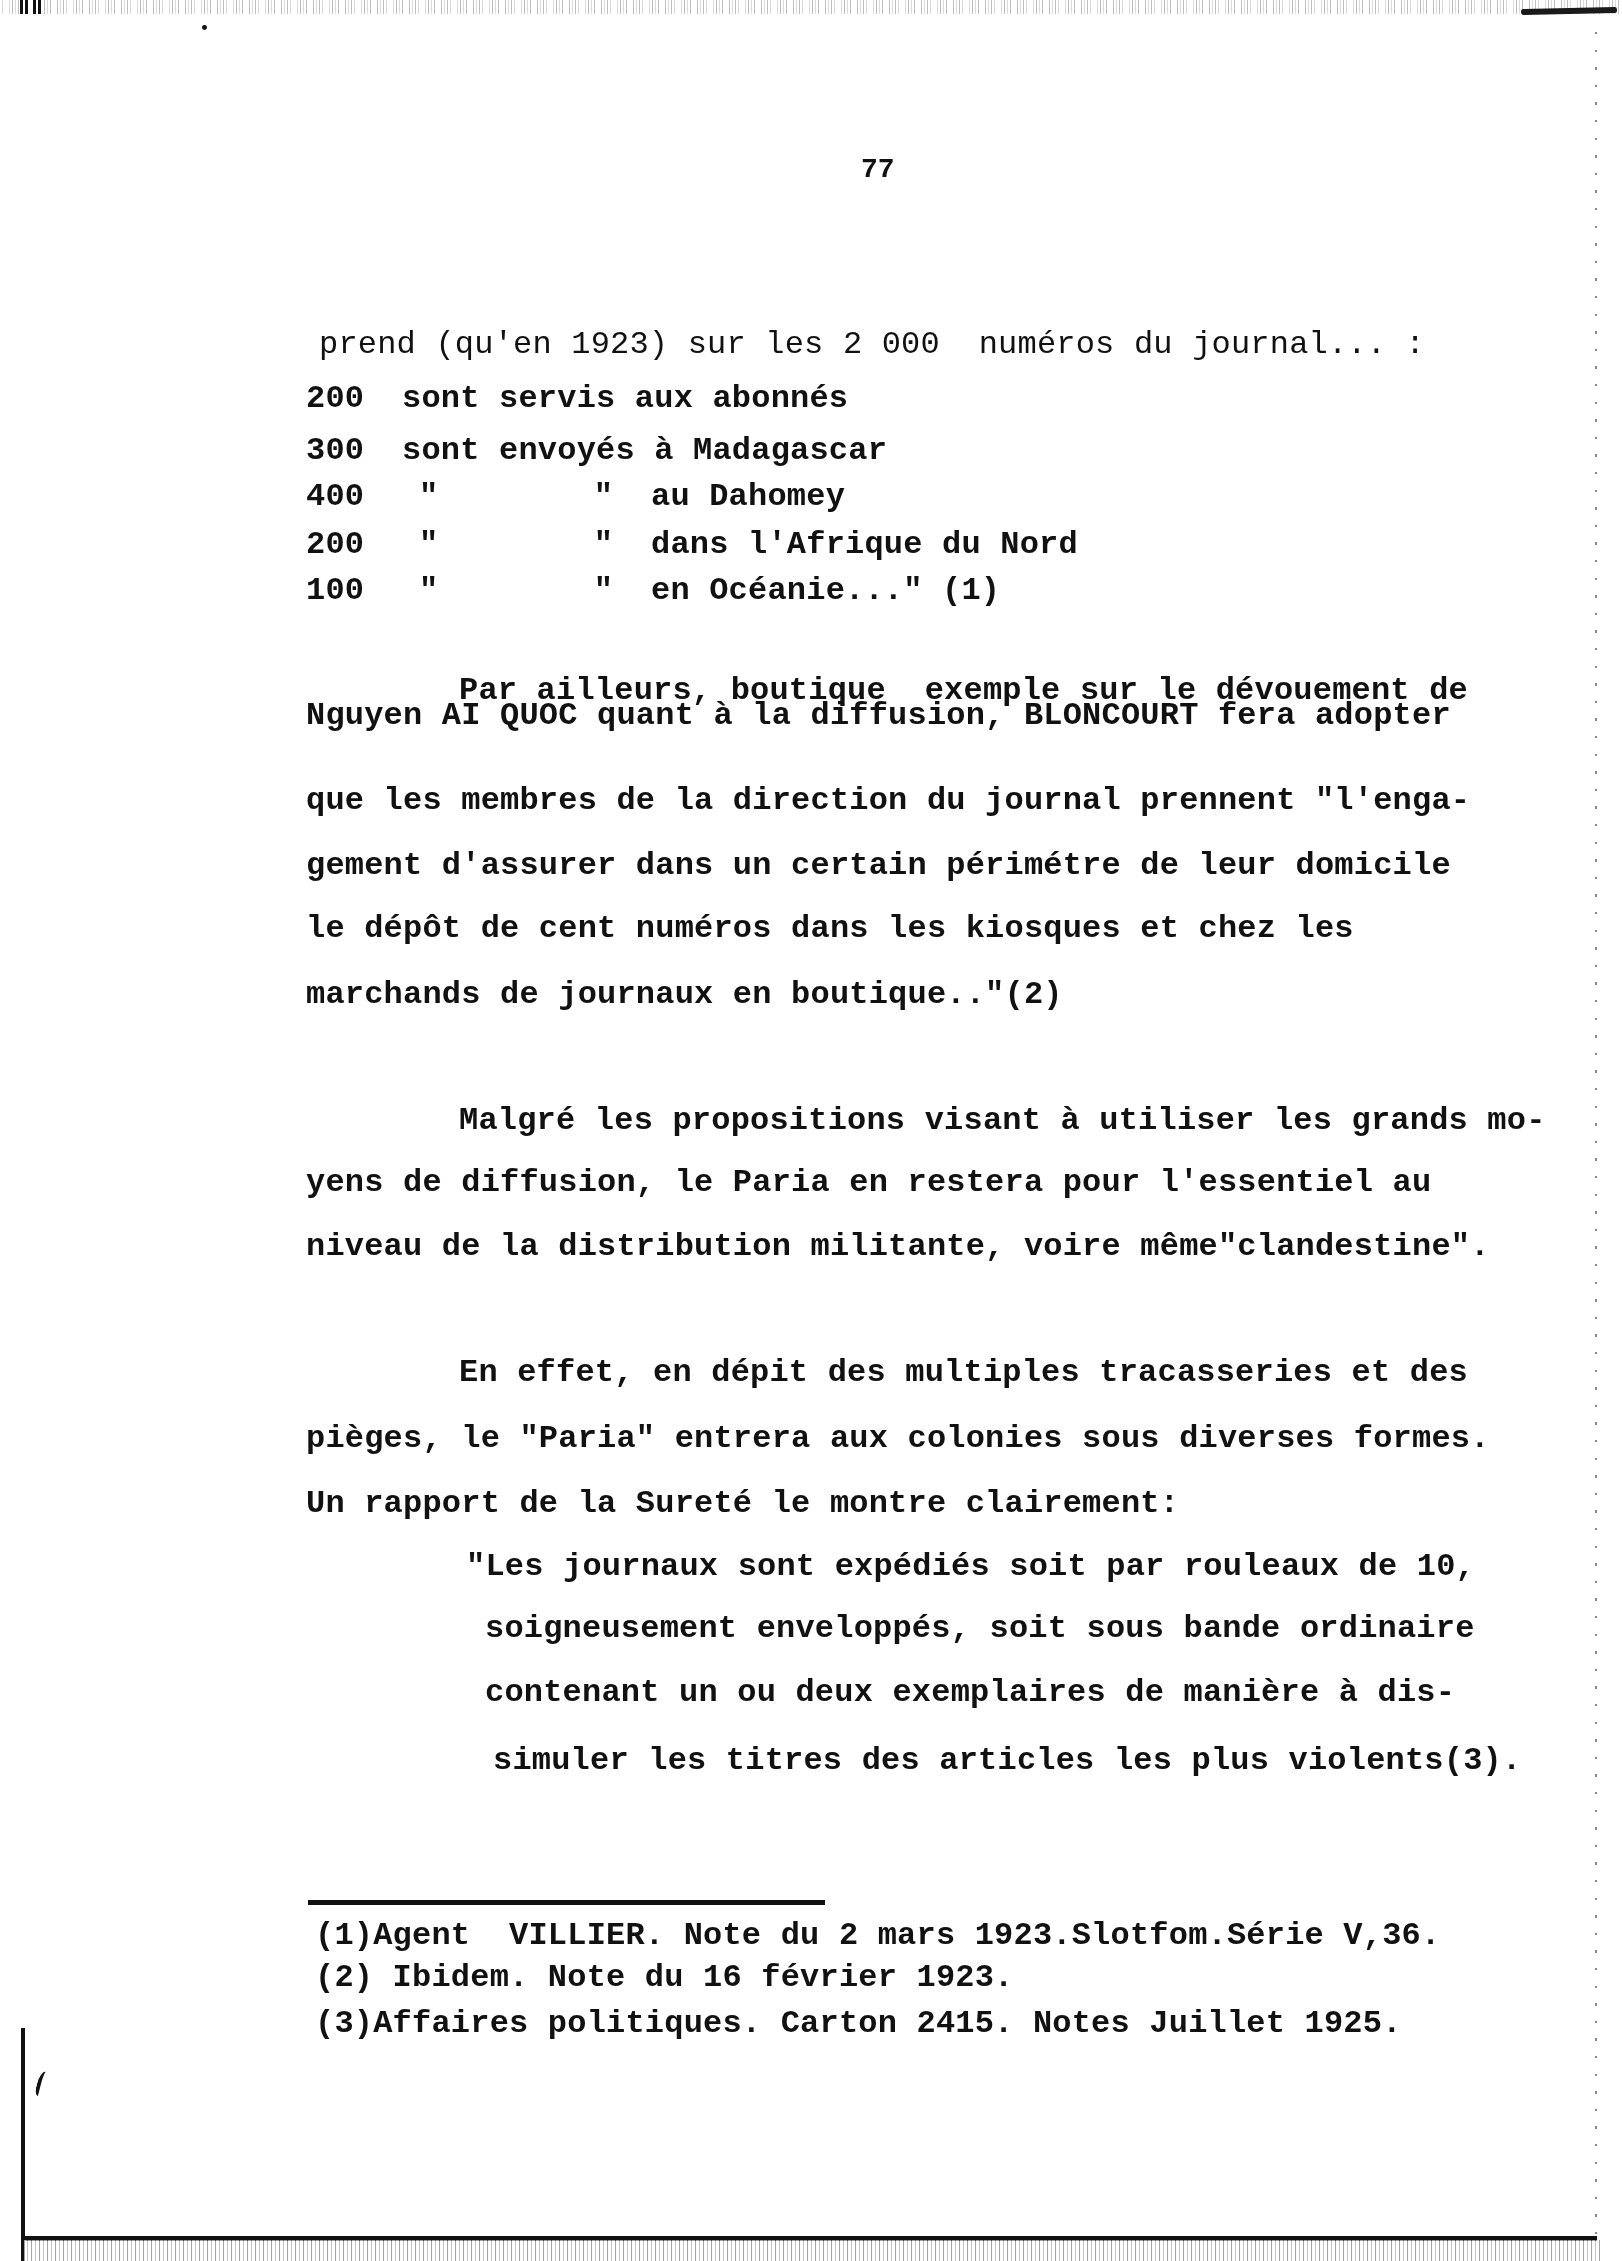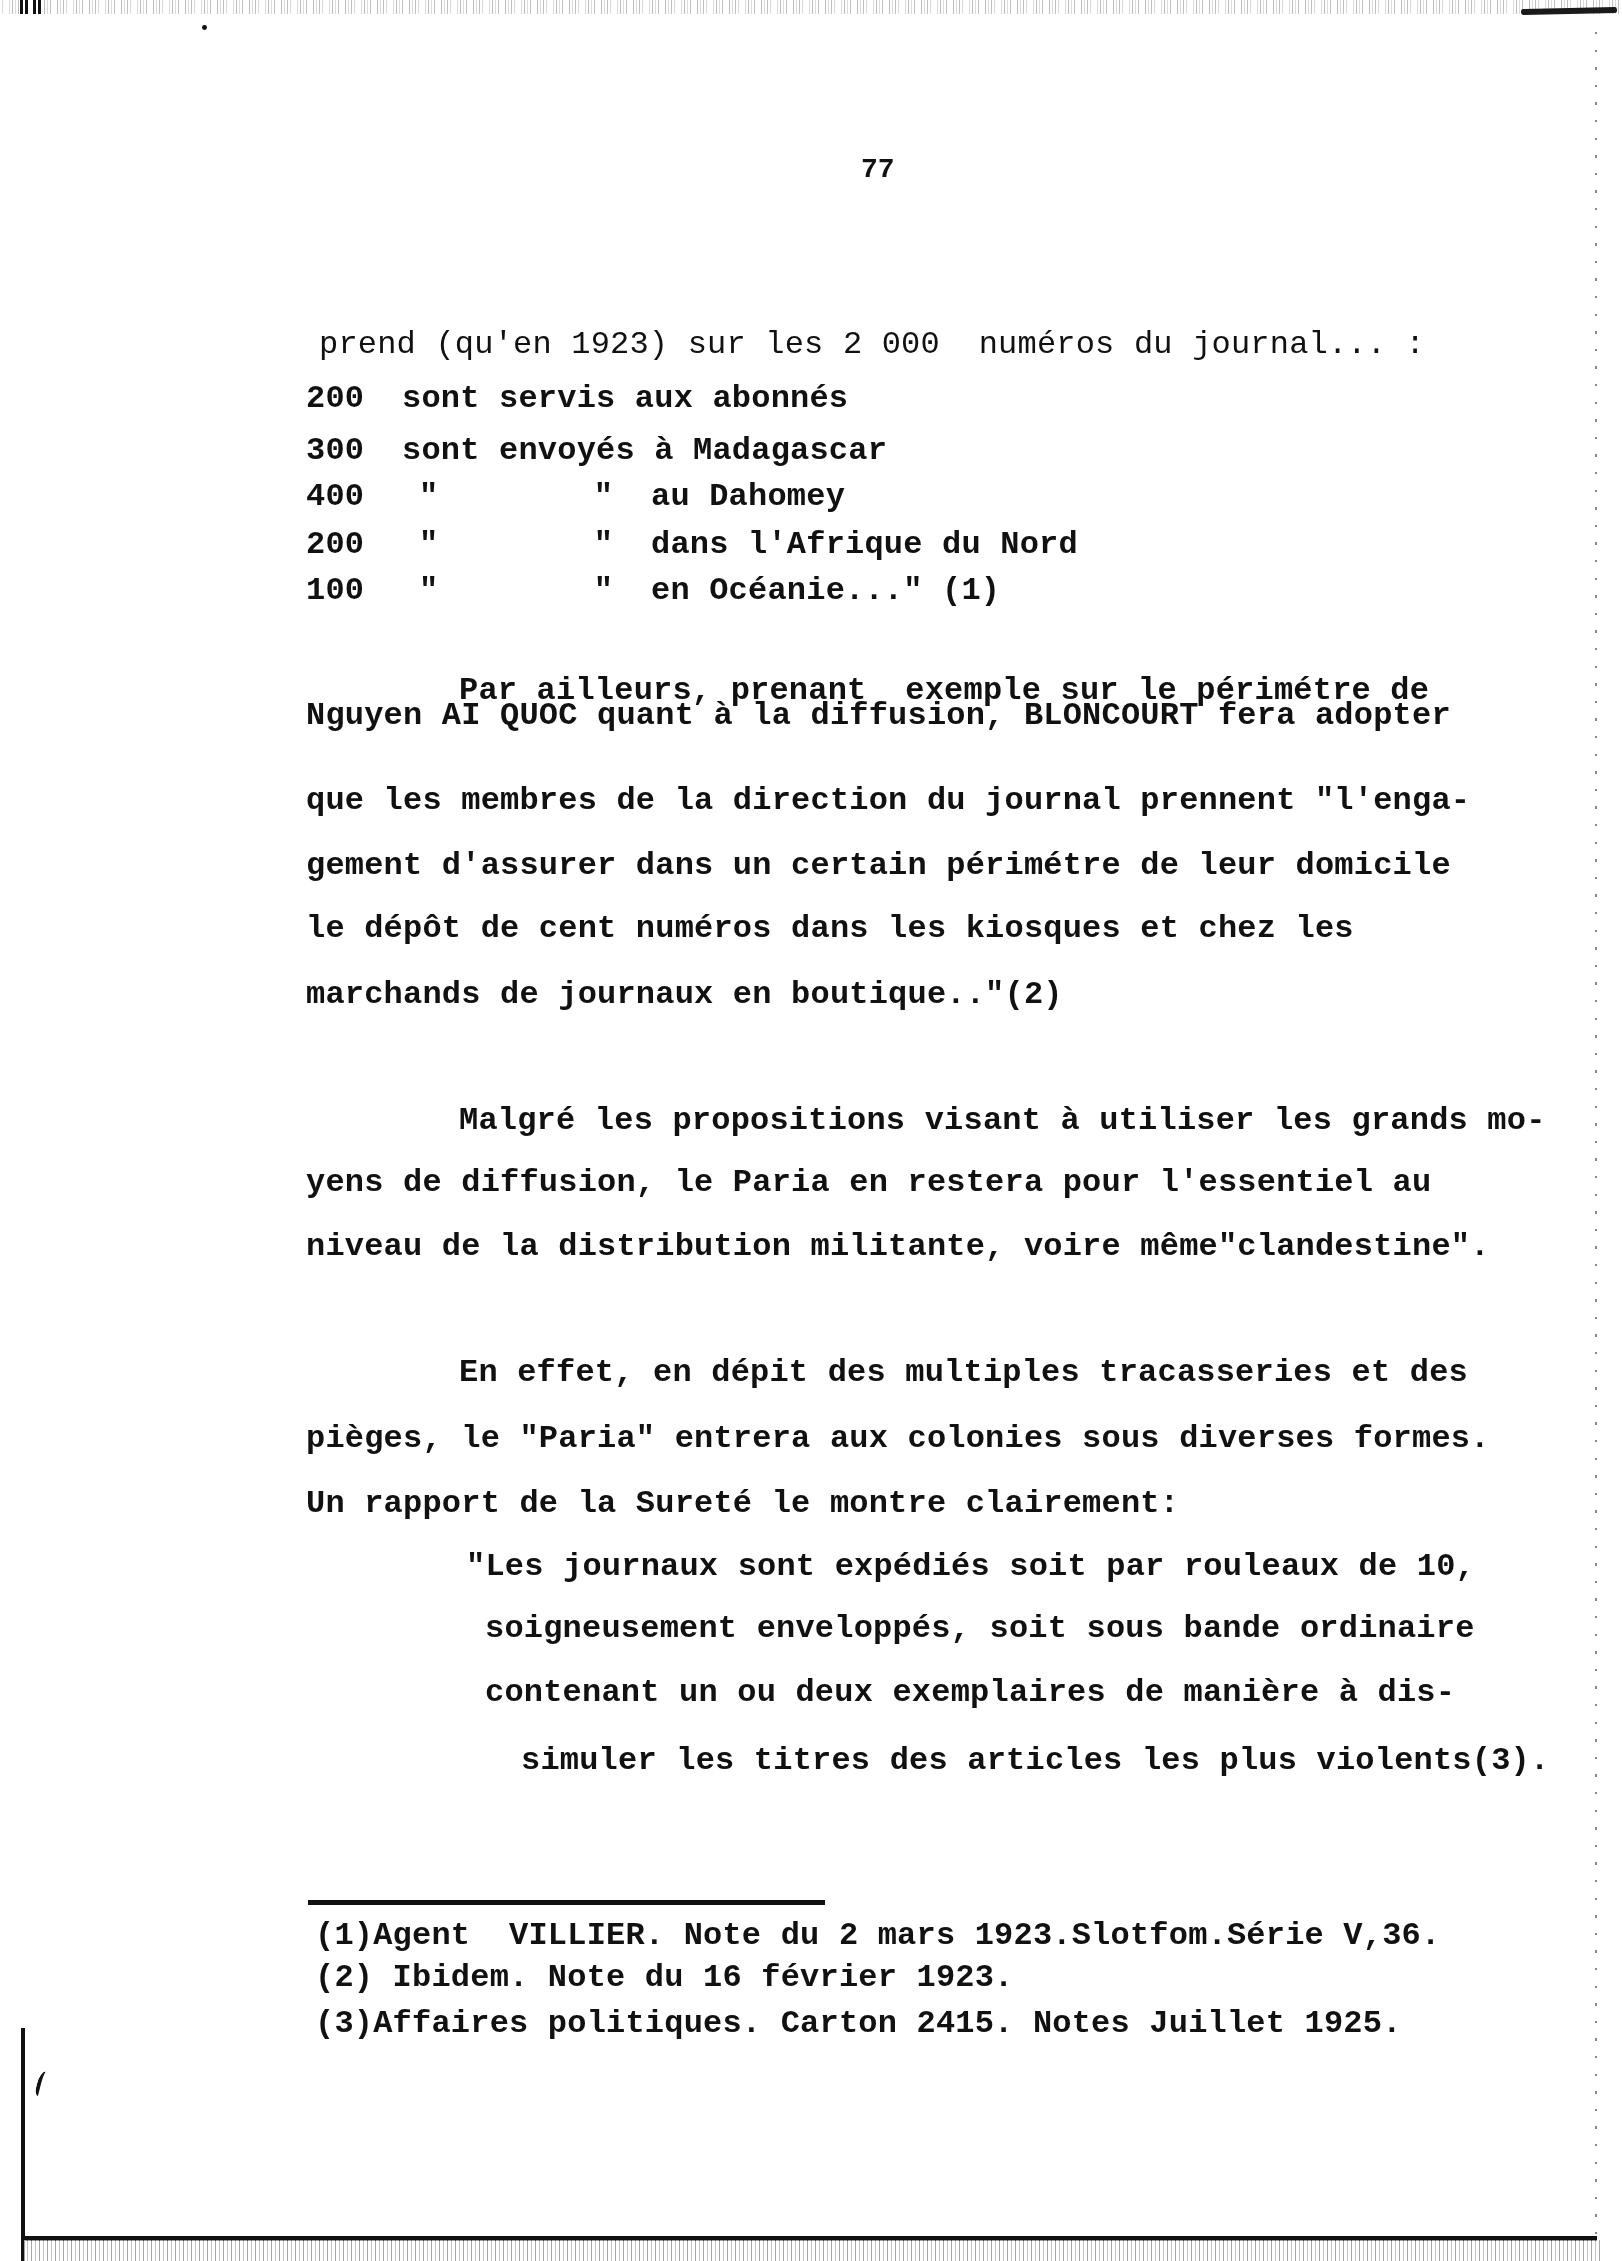--- a/index.html
+++ b/index.html
@@ -94,21 +94,21 @@
       <span class="line" style="left:651px;top:529px;">dans l'Afrique du Nord</span>
     </div>
     <div>
       <span class="line" style="left:306px;top:575px;">100</span>
       <span class="line" style="left:419px;top:575px;">"        "</span>
       <span class="line" style="left:651px;top:575px;">en Océanie..." (1)</span>
     </div>
   </div>
 
   <div>
-    <div class="line" style="left:459px;top:675px;">Par ailleurs, prenant  exemple sur le périmétre de</div>
+    <div class="line" style="left:459px;top:675px;">Par ailleurs, boutique  exemple sur le dévouement de</div>
     <div class="line" style="left:306px;top:700px;text-align:center;">Nguyen AI QUOC quant à la diffusion, BLONCOURT fera adopter</div>
     <div class="line" style="left:306px;top:785px;">que les membres de la direction du journal prennent "l'enga-</div>
     <div class="line" style="left:306px;top:850px;">gement d'assurer dans un certain périmétre de leur domicile</div>
     <div class="line" style="left:306px;top:913px;">le dépôt de cent numéros dans les kiosques et chez les</div>
     <div class="line" style="left:306px;top:979px;">marchands de journaux en boutique.."(2)</div>
   </div>
 
   <div>
     <div class="line" style="left:459px;top:1105px;">Malgré les propositions visant à utiliser les grands mo-</div>
     <div class="line" style="left:306px;top:1167px;">yens de diffusion, le Paria en restera pour l'essentiel au</div>
@@ -118,21 +118,21 @@
   <div>
     <div class="line" style="left:459px;top:1357px;">En effet, en dépit des multiples tracasseries et des</div>
     <div class="line" style="left:306px;top:1423px;">pièges, le "Paria" entrera aux colonies sous diverses formes.</div>
     <div class="line" style="left:306px;top:1488px;">Un rapport de la Sureté le montre clairement:</div>
   </div>
 
   <div>
     <div class="line" style="left:466px;top:1551px;">"Les journaux sont expédiés soit par rouleaux de 10,</div>
     <div class="line" style="left:485px;top:1613px;">soigneusement enveloppés, soit sous bande ordinaire</div>
     <div class="line" style="left:485px;top:1677px;">contenant un ou deux exemplaires de manière à dis-</div>
-    <div class="line" style="left:521px;top:1745px;text-align:center;">simuler les titres des articles les plus violents(3).</div>
+    <div class="line" style="left:493px;top:1745px;text-align:center;">simuler les titres des articles les plus violents(3).</div>
   </div>
 
   <div class="fn-rule"></div>
   <div>
     <div class="line" style="left:315px;top:1920px;">(1)Agent  VILLIER. Note du 2 mars 1923.Slotfom.Série V,36.</div>
     <div class="line" style="left:315px;top:1962px;">(2) Ibidem. Note du 16 février 1923.</div>
     <div class="line" style="left:315px;top:2008px;">(3)Affaires politiques. Carton 2415. Notes Juillet 1925.</div>
   </div>
 
   <div class="pen-mark"></div>

